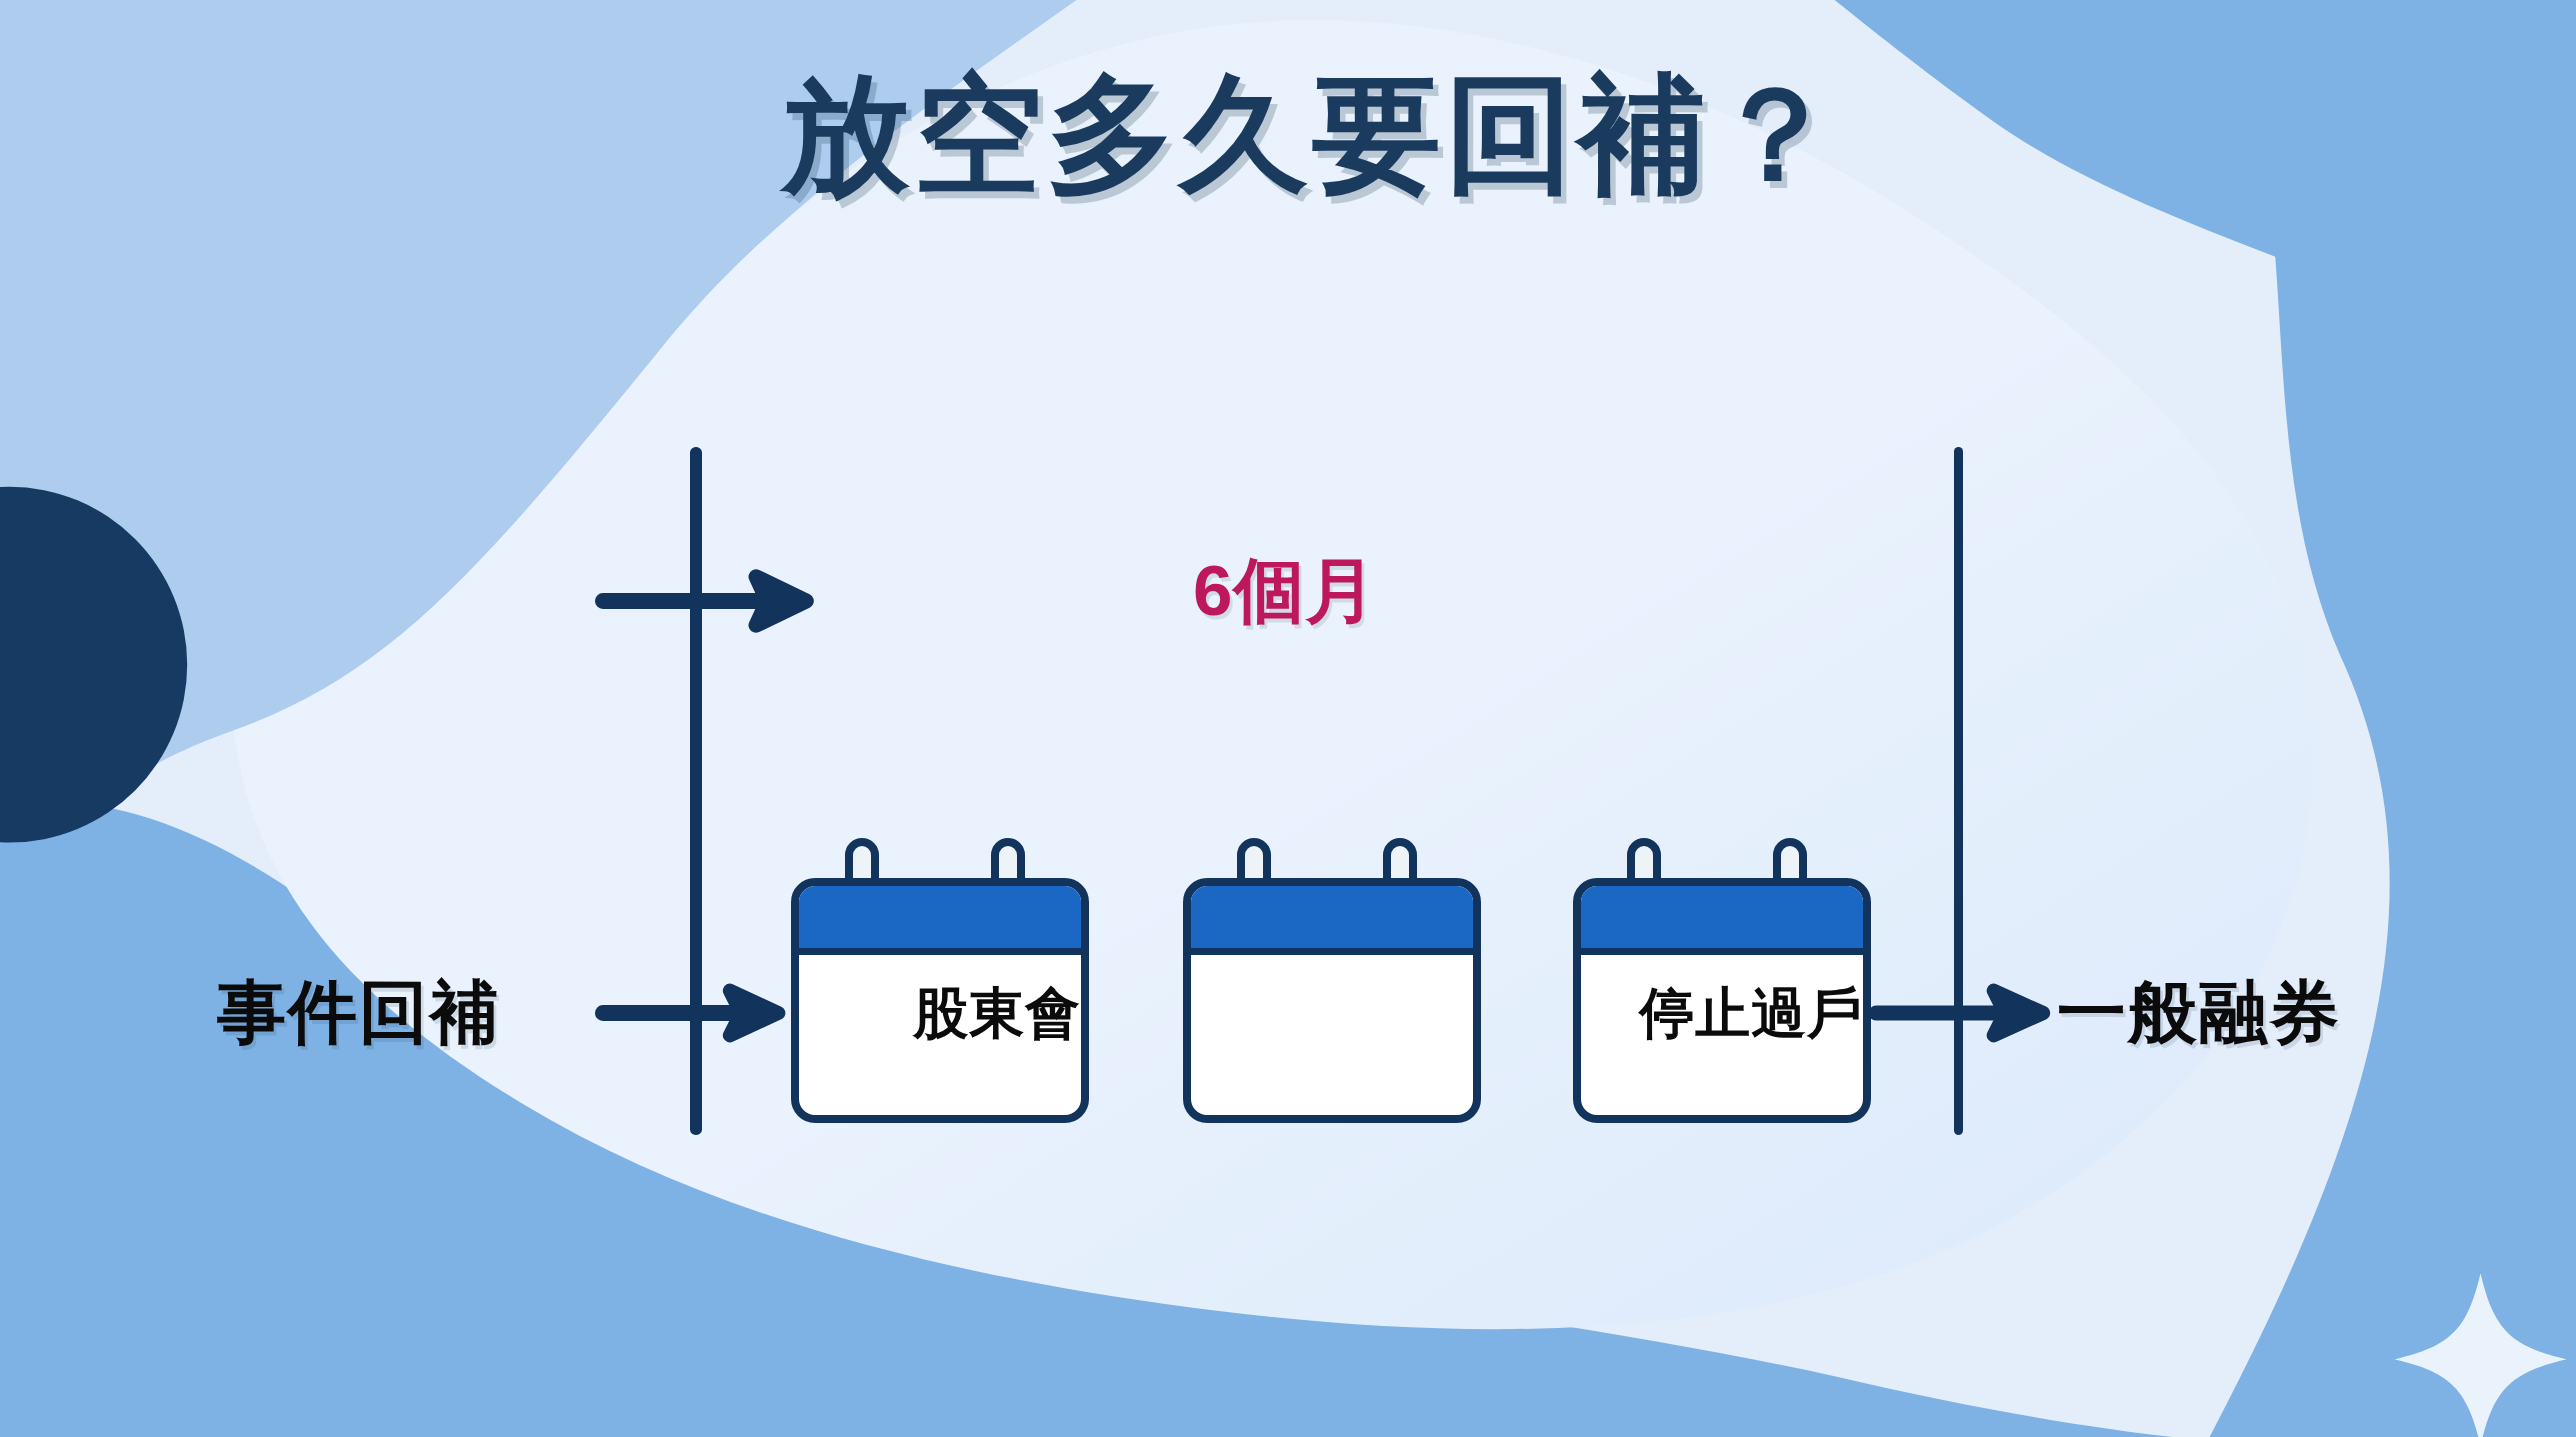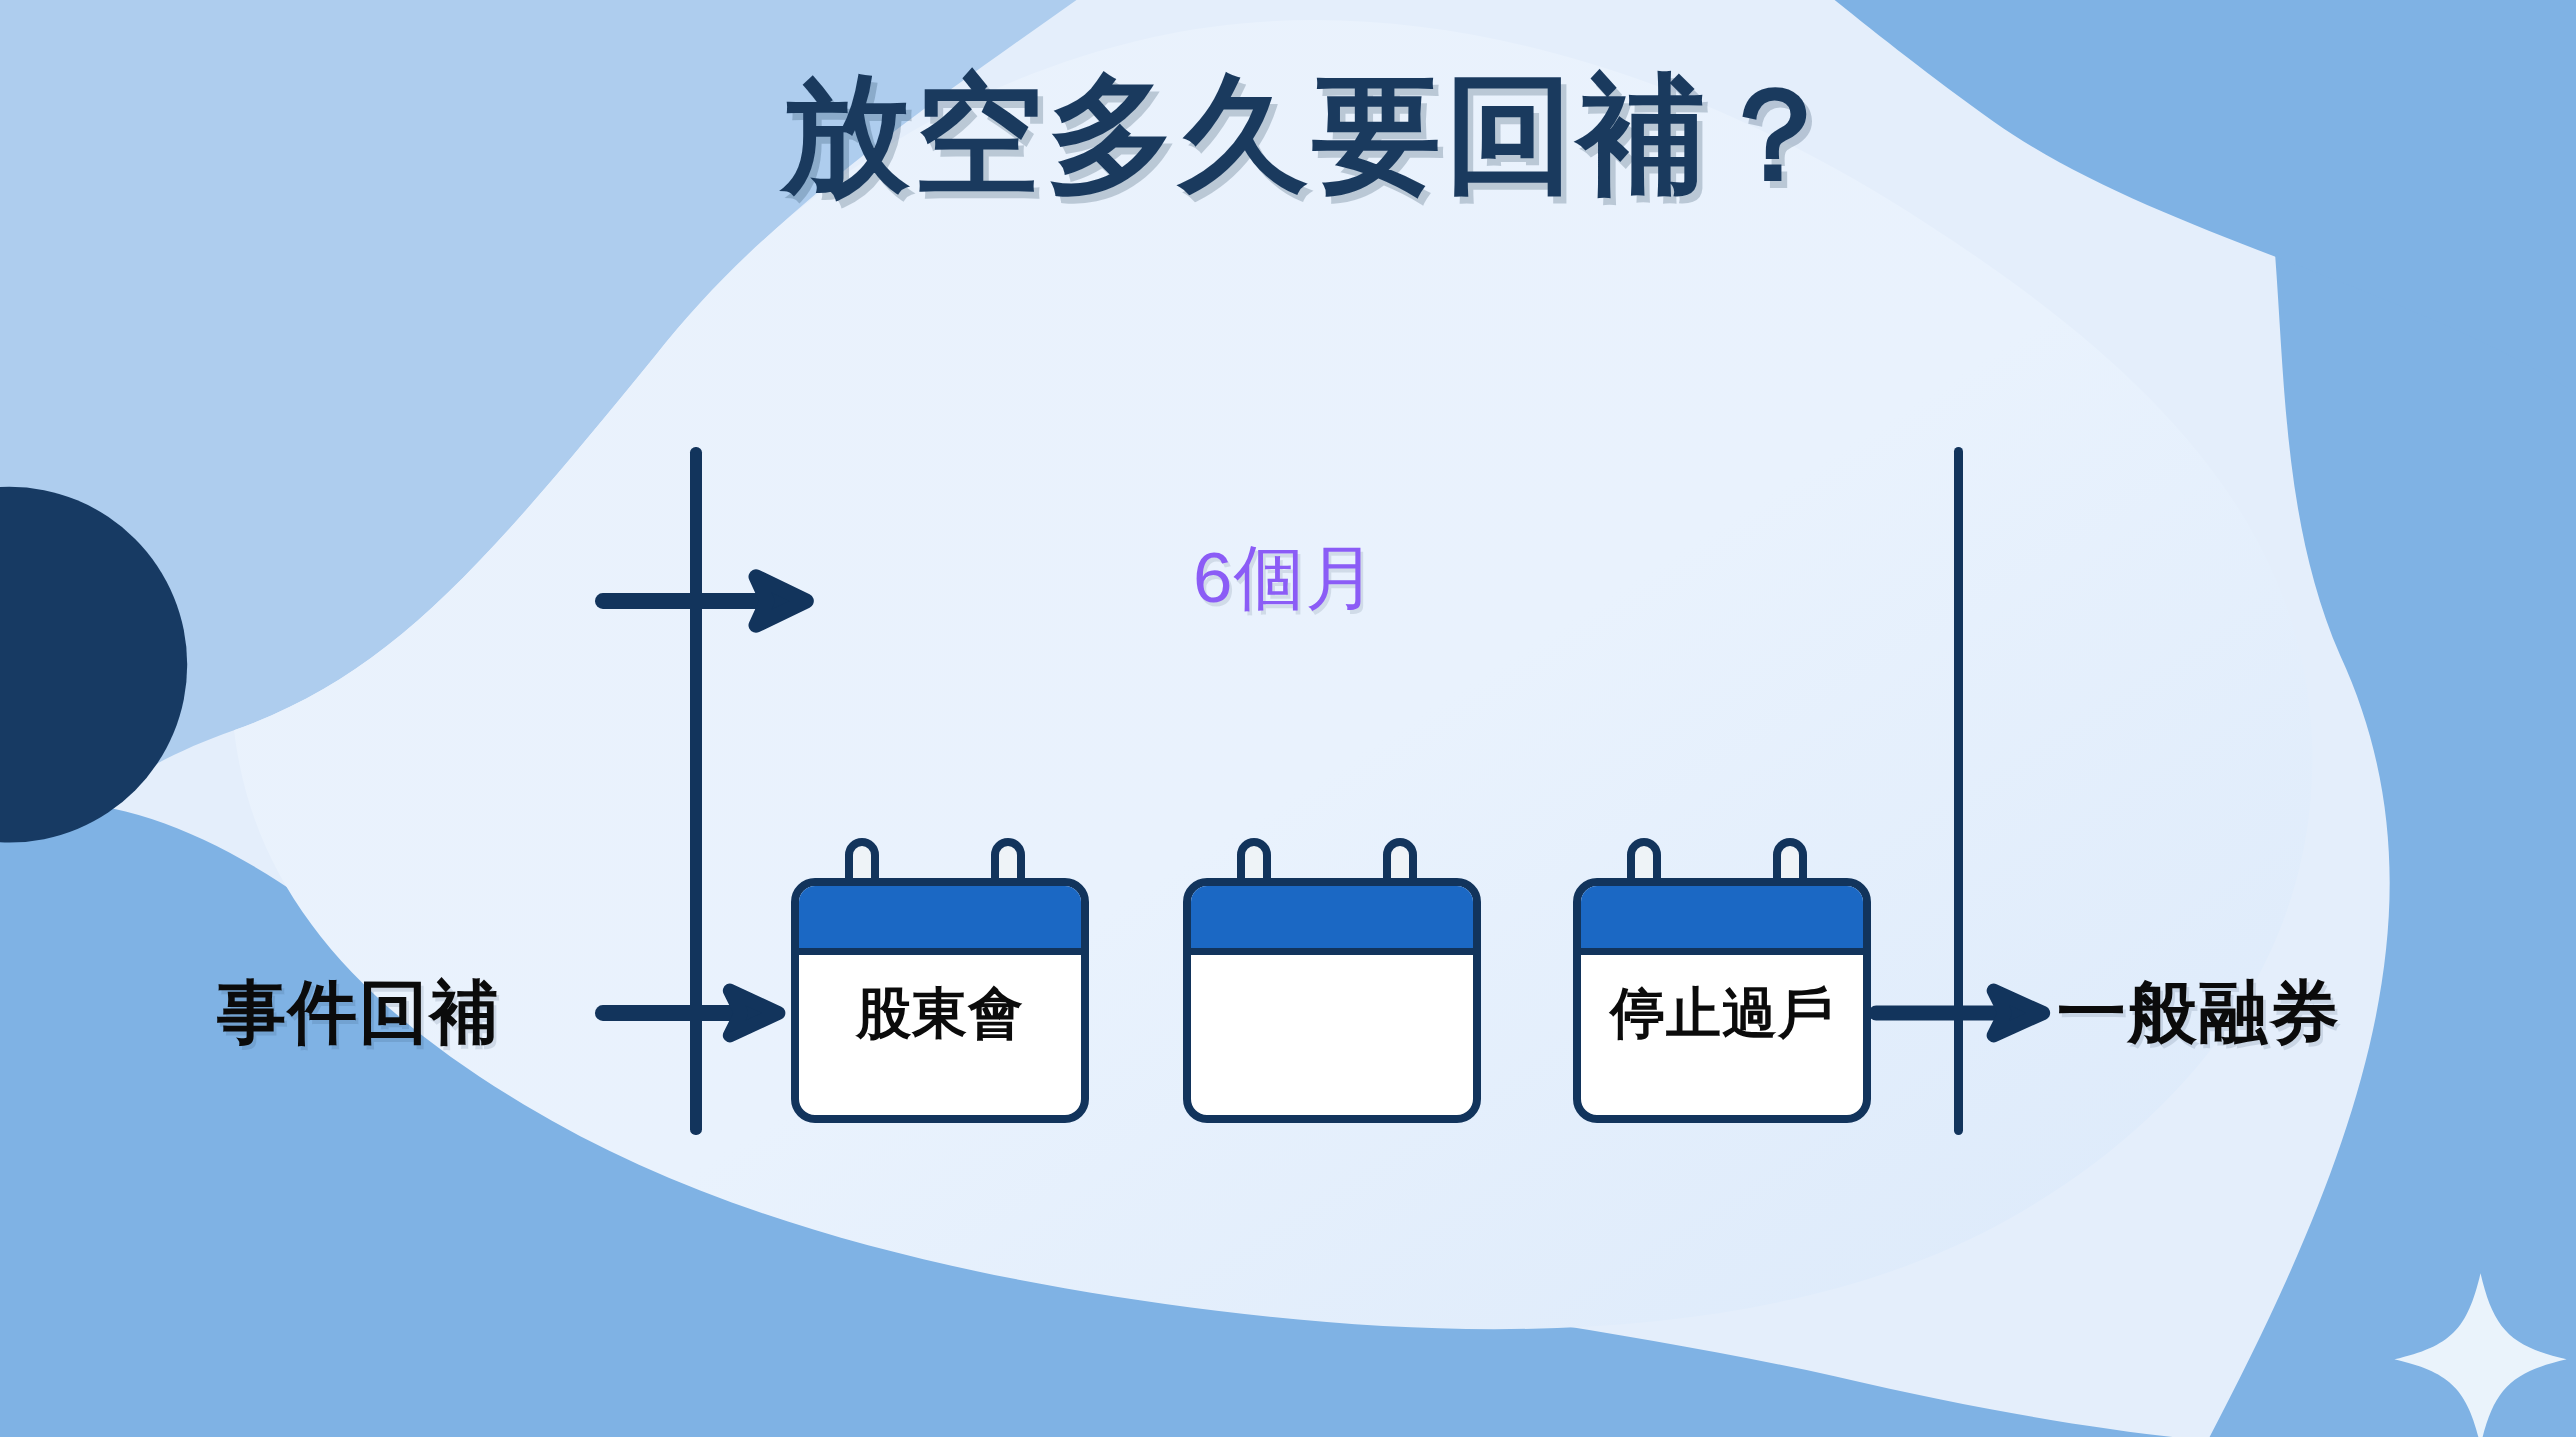--- a/index.html
+++ b/index.html
@@ -63,24 +63,24 @@
     text-shadow: 2.8px 3.7px 0 rgba(30, 55, 85, 0.13);
   }
   #label-margin-short { left: 223px; top: 556px; }
   #label-event-cover  { left: 217px; top: 967px; }
   #label-early-cover  { left: 2057px; top: 967px; }
 
   
   #duration-text {
     position: absolute;
     left: 1193px;
-    top: 531px;
+    top: 544px;
     font-size: 71px;
-    font-weight: 400;
-    color: #8b5cf6;
+    font-weight: 700;
+    color: #be185d;
     white-space: nowrap;
     letter-spacing: 0.9px;
     text-shadow: 2.8px 3.7px 0 rgba(30, 55, 85, 0.12);
   }
 
   
   .arrow {
     position: absolute;
     height: 56px;
   }
@@ -128,21 +128,21 @@
     height: 69px;
     background: #1b68c4;
     border-bottom: 7.5px solid #12345c;
     box-sizing: border-box;
   }
   .cal-label {
     position: absolute;
     left: 0;
     right: 0;
     top: 97px;
-    text-align: center;
+    text-align: right;
     font-size: 55px;
     font-weight: 700;
     color: #0b0b0b;
     letter-spacing: 0.9px;
     white-space: nowrap;
     line-height: 1.1;
   }
 </style>
 </head>
 <body>

